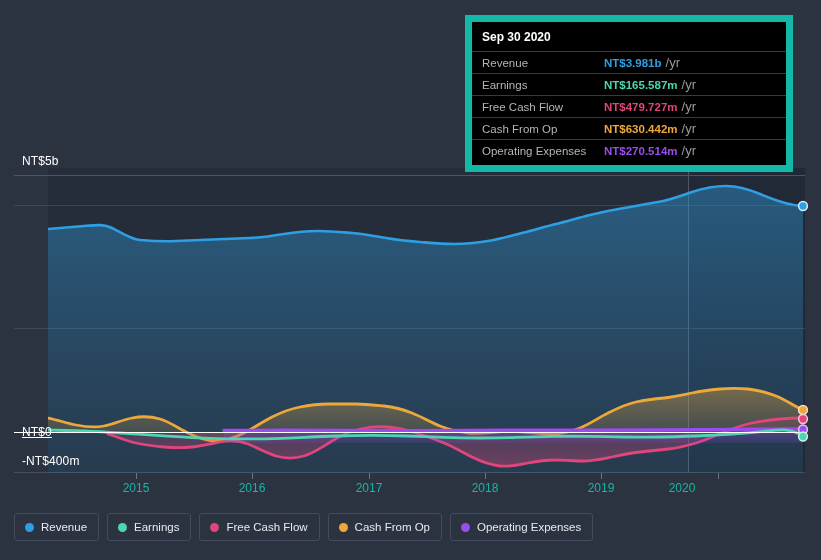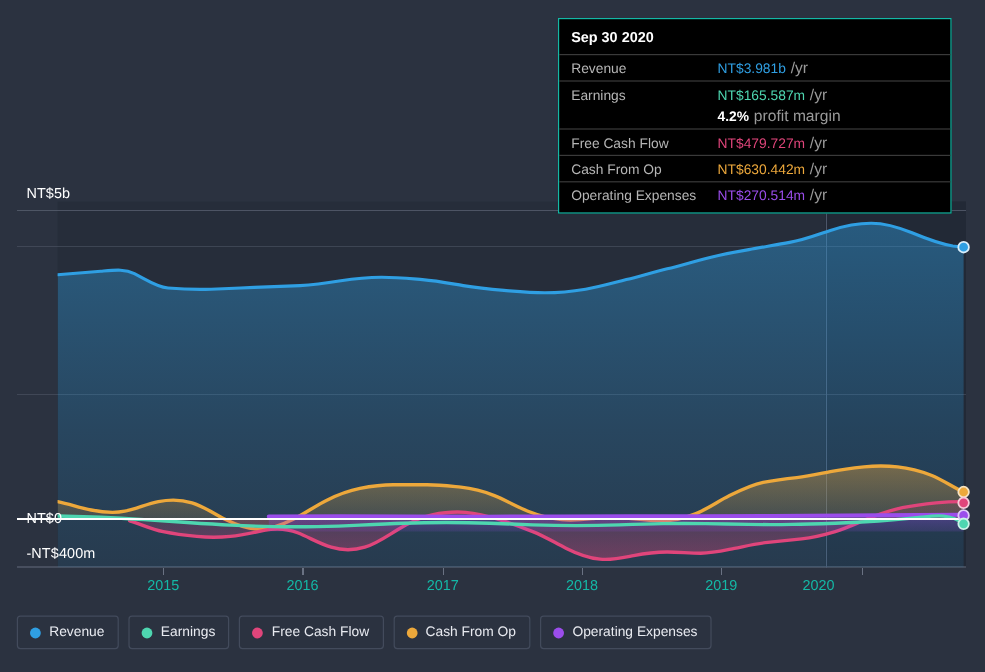--- a/index.html
+++ b/index.html
@@ -27,39 +27,39 @@
   
   .axis-label {
     position: absolute;
     color: #ffffff;
     font-size: 12px;
     letter-spacing: .1px;
     white-space: nowrap;
     pointer-events: none;
   }
   #y-label-top   { left: 22px; top: 154px; }
-  #y-label-zero  { left: 22px; top: 425px; }
+  #y-label-zero  { left: 22px; top: 425px; text-decoration: underline; }
   #y-label-bot   { left: 22px; top: 454px; }
 
   .x-tick-label {
     position: absolute;
     top: 481px;
     color: #14b8a6;
     font-size: 12px;
     transform: translateX(-50%);
     white-space: nowrap;
   }
 
   
   #tooltip {
     position: absolute;
     left: 465px; top: 15px;
     width: 328px;
     background: #000000;
-    border: 1px solid #14b8a6;
+    border: 7px solid #14b8a6;
     padding: 7px 0 4px 0;
     font-size: 11.5px;
     color: #cfcfcf;
   }
   #tooltip .tt-title {
     color: #ffffff;
     font-weight: bold;
     font-size: 12px;
     padding: 1px 10px 7px 10px;
   }
@@ -71,21 +71,21 @@
     min-height: 17px;
   }
   .tt-row.no-rule { border-top: none; padding-top: 0; }
   .tt-key {
     width: 122px;
     flex: 0 0 122px;
     color: #b5b5b5;
     font-size: 11.5px;
   }
   .tt-val {
-    font-weight: normal;
+    font-weight: bold;
     font-size: 11.5px;
     margin-right: 4px;
   }
   .tt-unit { color: #9a9a9a; font-size: 13px; }
   .tt-margin-val { color: #ffffff; font-weight: bold; font-size: 11.5px; margin-right: 4px; }
 
   
   #legend {
     position: absolute;
     left: 14px; top: 513px;
@@ -412,25 +412,20 @@
       <span class="tt-val" style="color:#2f9fe3">NT$3.981b</span>
       <span class="tt-unit">/yr</span>
     </div>
 
     <div class="tt-row">
       <span class="tt-key">Earnings</span>
       <span class="tt-val" style="color:#4ed6b0">NT$165.587m</span>
       <span class="tt-unit">/yr</span>
     </div>
 
-    <div class="tt-row no-rule">
-      <span class="tt-key"></span>
-      <span class="tt-margin-val">4.2%</span>
-      <span class="tt-unit">profit margin</span>
-    </div>
 
     <div class="tt-row">
       <span class="tt-key">Free Cash Flow</span>
       <span class="tt-val" style="color:#e0457b">NT$479.727m</span>
       <span class="tt-unit">/yr</span>
     </div>
 
     <div class="tt-row">
       <span class="tt-key">Cash From Op</span>
       <span class="tt-val" style="color:#eda83b">NT$630.442m</span>

